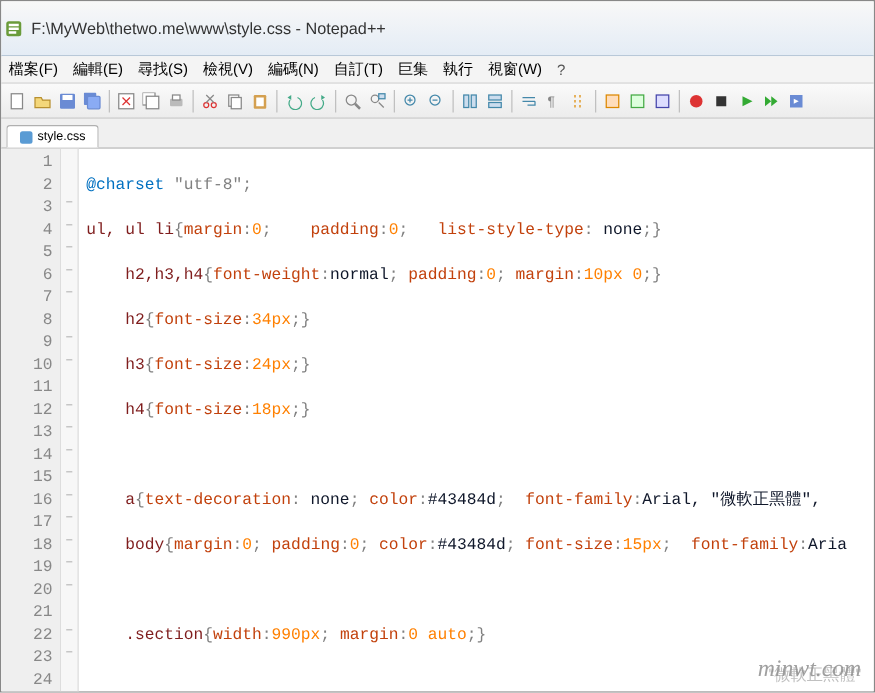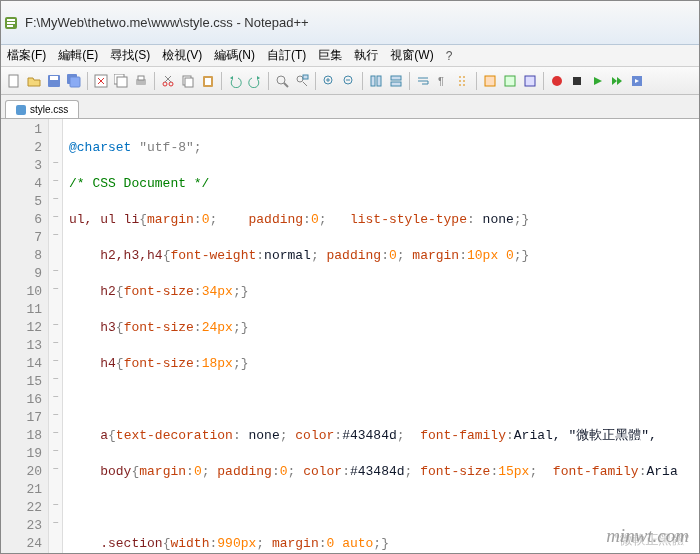--- a/index.html
+++ b/index.html
@@ -302,21 +302,20 @@
       <div>−</div>
       <div>−</div>
       <div></div>
       <div>−</div>
       <div>−</div>
       <div></div>
       <div>−</div>
   </div>
   <div class="code">
 <span class="line"><span class="kw">@charset </span><span class="str">"utf-8"</span><span class="punct">;</span></span>
-<span class="line"><span class="com">/* CSS Document */</span></span>
 <span class="line"><span class="sel">ul, ul li</span><span class="punct">{</span><span class="prop">margin</span><span class="punct">:</span><span class="num">0</span><span class="punct">;    </span><span class="prop">padding</span><span class="punct">:</span><span class="num">0</span><span class="punct">;   </span><span class="prop">list-style-type</span><span class="punct">:</span><span class="val"> none</span><span class="punct">;}</span></span>
 <span class="line">    <span class="sel">h2,h3,h4</span><span class="punct">{</span><span class="prop">font-weight</span><span class="punct">:</span><span class="val">normal</span><span class="punct">; </span><span class="prop">padding</span><span class="punct">:</span><span class="num">0</span><span class="punct">; </span><span class="prop">margin</span><span class="punct">:</span><span class="num">10px 0</span><span class="punct">;}</span></span>
 <span class="line">    <span class="sel">h2</span><span class="punct">{</span><span class="prop">font-size</span><span class="punct">:</span><span class="num">34px</span><span class="punct">;}</span></span>
 <span class="line">    <span class="sel">h3</span><span class="punct">{</span><span class="prop">font-size</span><span class="punct">:</span><span class="num">24px</span><span class="punct">;}</span></span>
 <span class="line">    <span class="sel">h4</span><span class="punct">{</span><span class="prop">font-size</span><span class="punct">:</span><span class="num">18px</span><span class="punct">;}</span></span>
 <span class="line"></span>
 <span class="line">    <span class="sel">a</span><span class="punct">{</span><span class="prop">text-decoration</span><span class="punct">:</span><span class="val"> none</span><span class="punct">; </span><span class="prop">color</span><span class="punct">:</span><span class="val">#43484d</span><span class="punct">;  </span><span class="prop">font-family</span><span class="punct">:</span><span class="val">Arial, "微軟正黑體", </span></span>
 <span class="line">    <span class="sel">body</span><span class="punct">{</span><span class="prop">margin</span><span class="punct">:</span><span class="num">0</span><span class="punct">; </span><span class="prop">padding</span><span class="punct">:</span><span class="num">0</span><span class="punct">; </span><span class="prop">color</span><span class="punct">:</span><span class="val">#43484d</span><span class="punct">; </span><span class="prop">font-size</span><span class="punct">:</span><span class="num">15px</span><span class="punct">;  </span><span class="prop">font-family</span><span class="punct">:</span><span class="val">Aria</span></span>
 <span class="line"></span>
 <span class="line">    <span class="sel">.section</span><span class="punct">{</span><span class="prop">width</span><span class="punct">:</span><span class="num">990px</span><span class="punct">; </span><span class="prop">margin</span><span class="punct">:</span><span class="num">0 auto</span><span class="punct">;}</span></span>

